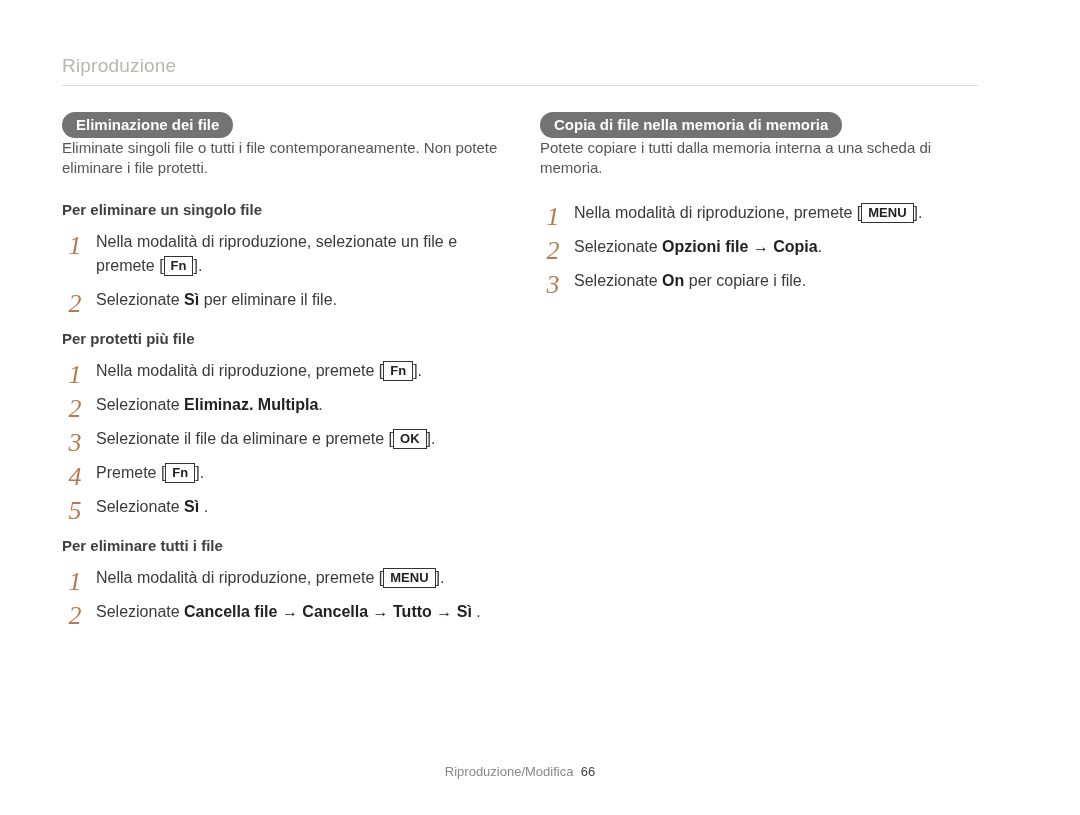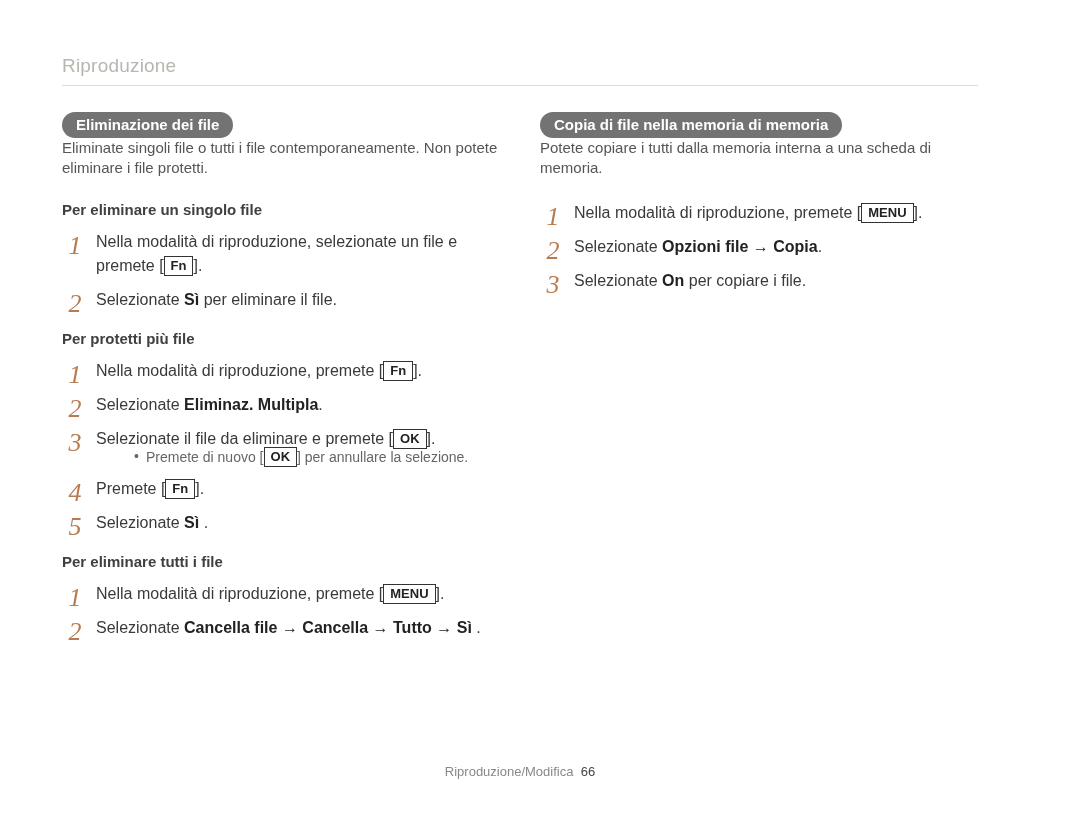--- a/index.html
+++ b/index.html
@@ -154,23 +154,20 @@
       <div class="subhead">Per protetti più file</div>
       <ol class="steps">
         <li>
           <span>Nella modalità di riproduzione, premete [</span><span class="btn">Fn</span><span>].</span>
         </li>
         <li>
           <span>Selezionate </span><b>Eliminaz. Multipla</b><span>.</span>
         </li>
         <li>
           <span>Selezionate il file da eliminare e premete [</span><span class="btn">OK</span><span>].</span>
-          <div class="note">
-            <span>Premete di nuovo [</span><span class="btn">OK</span><span>] per annullare la selezione.</span>
-          </div>
         </li>
         <li>
           <span>Premete [</span><span class="btn">Fn</span><span>].</span>
         </li>
         <li>
           <span>Selezionate </span><b>Sì</b><span> .</span>
         </li>
       </ol>
 
       <div class="subhead">Per eliminare tutti i file</div>

